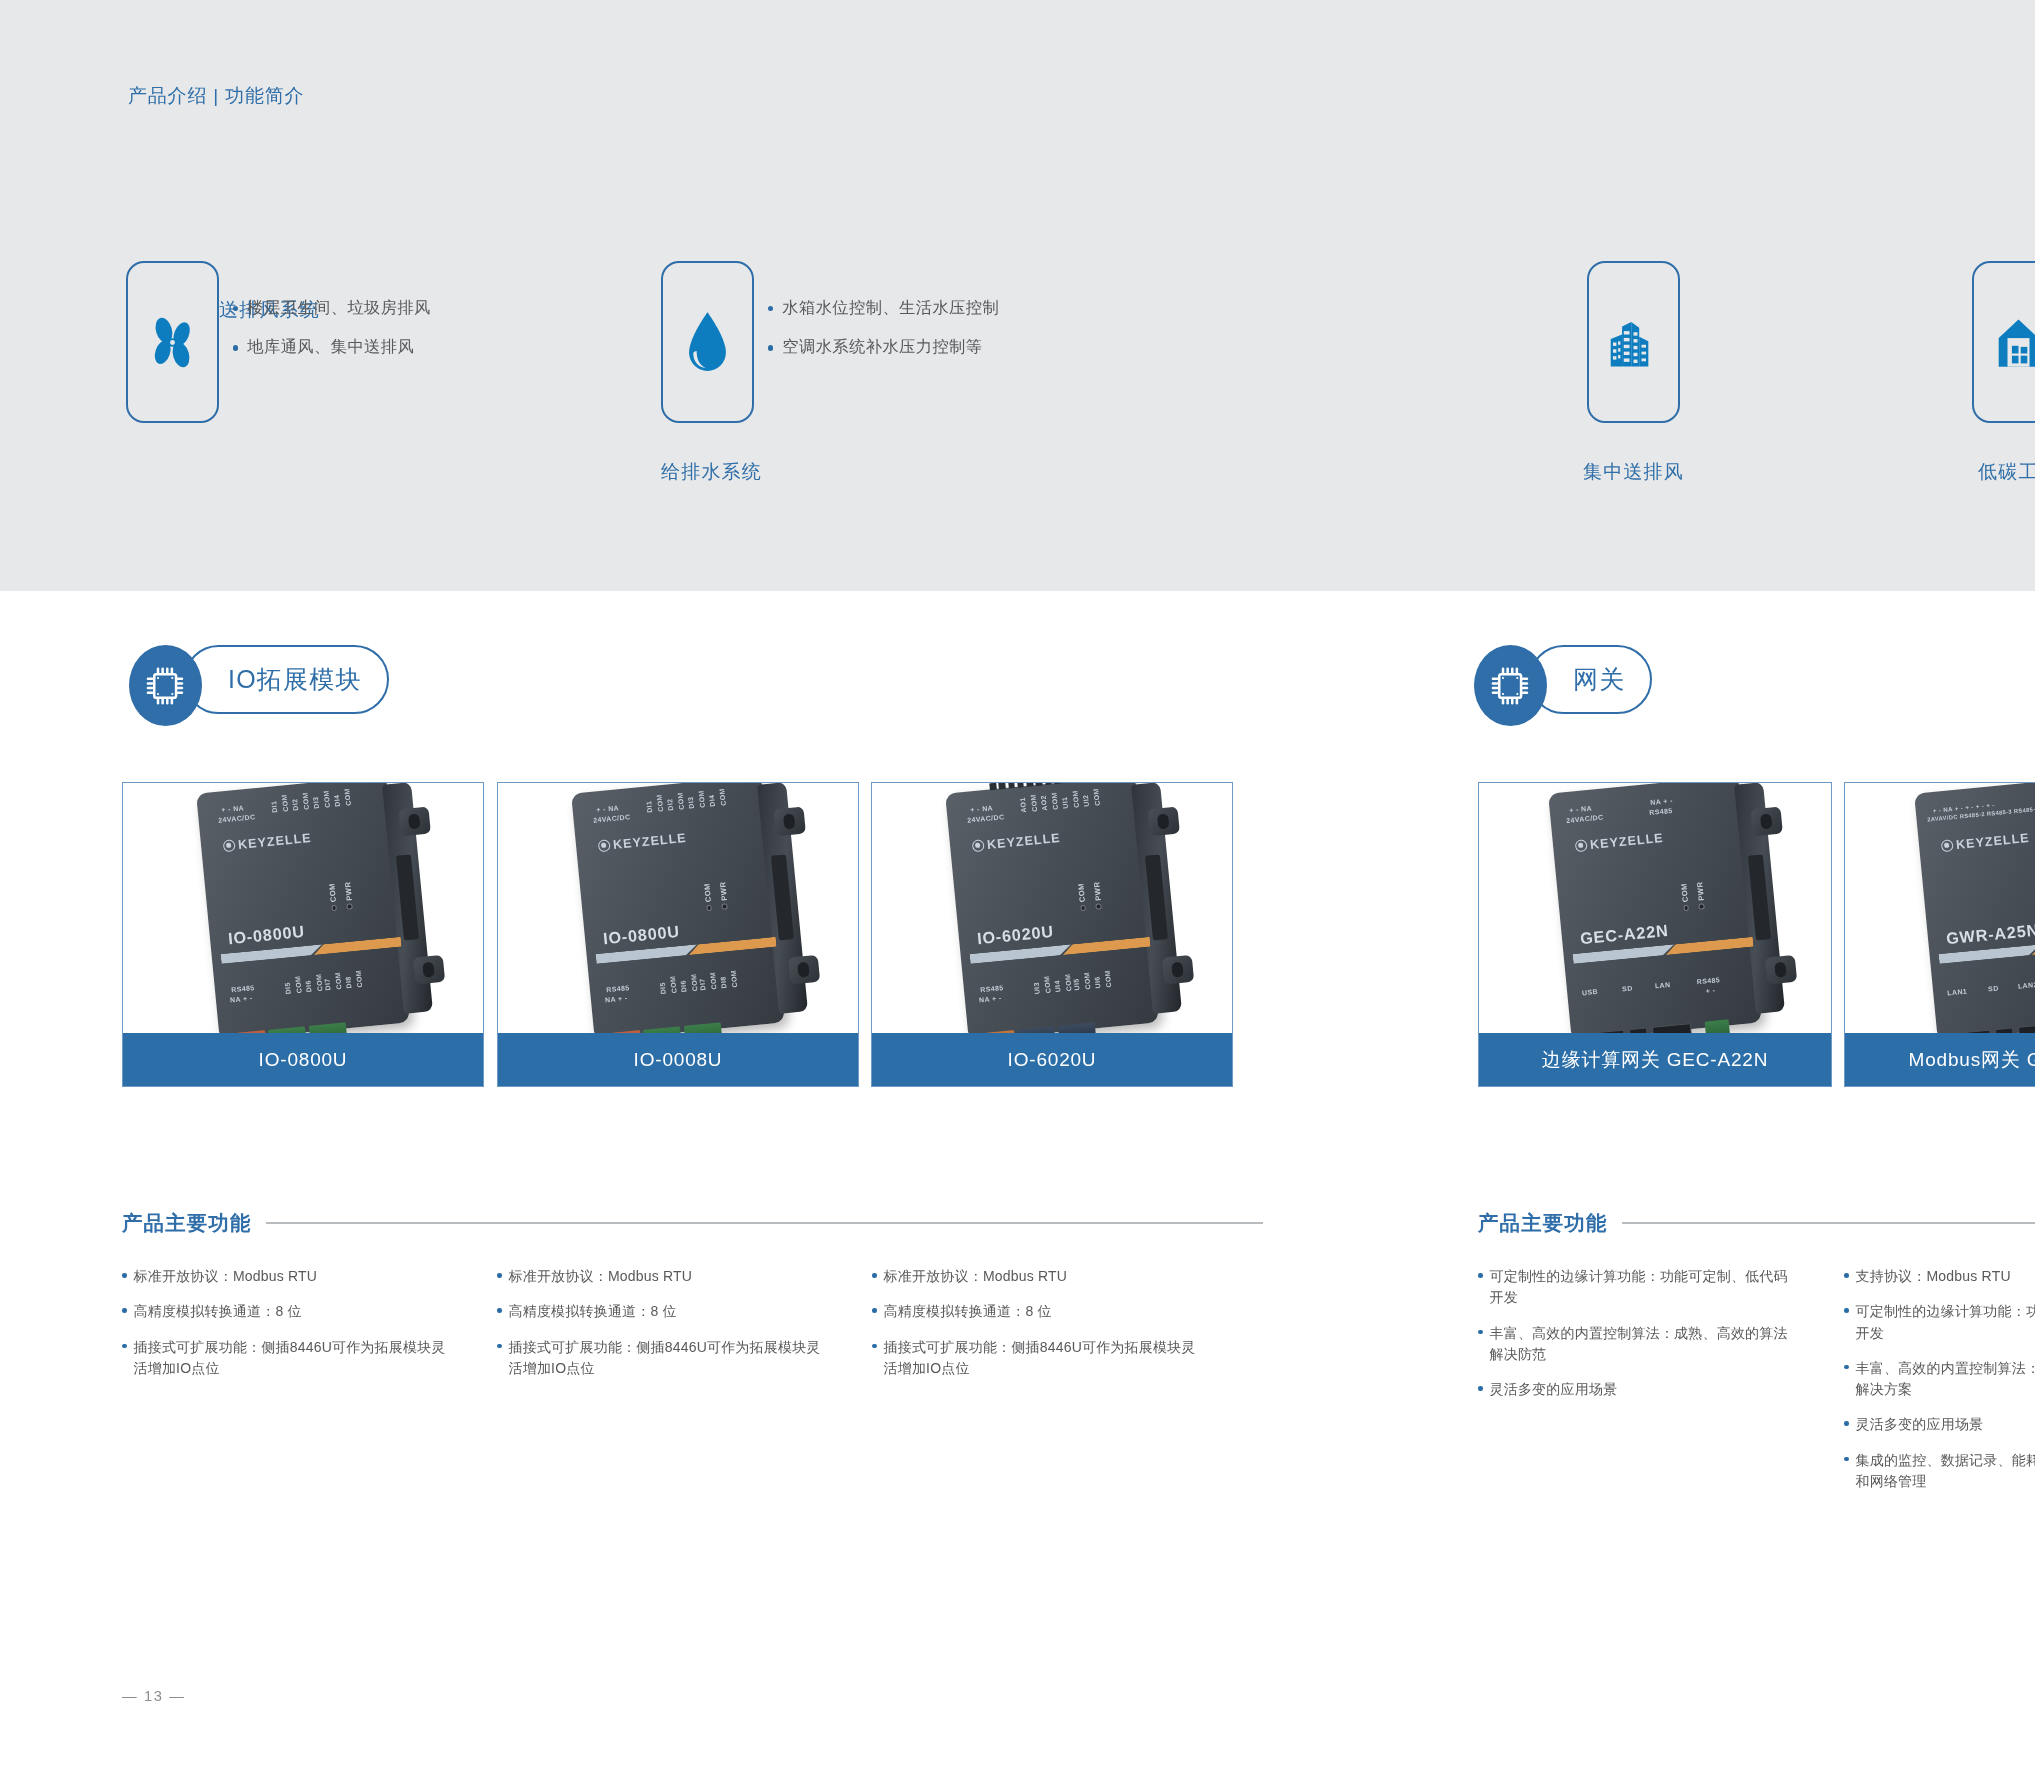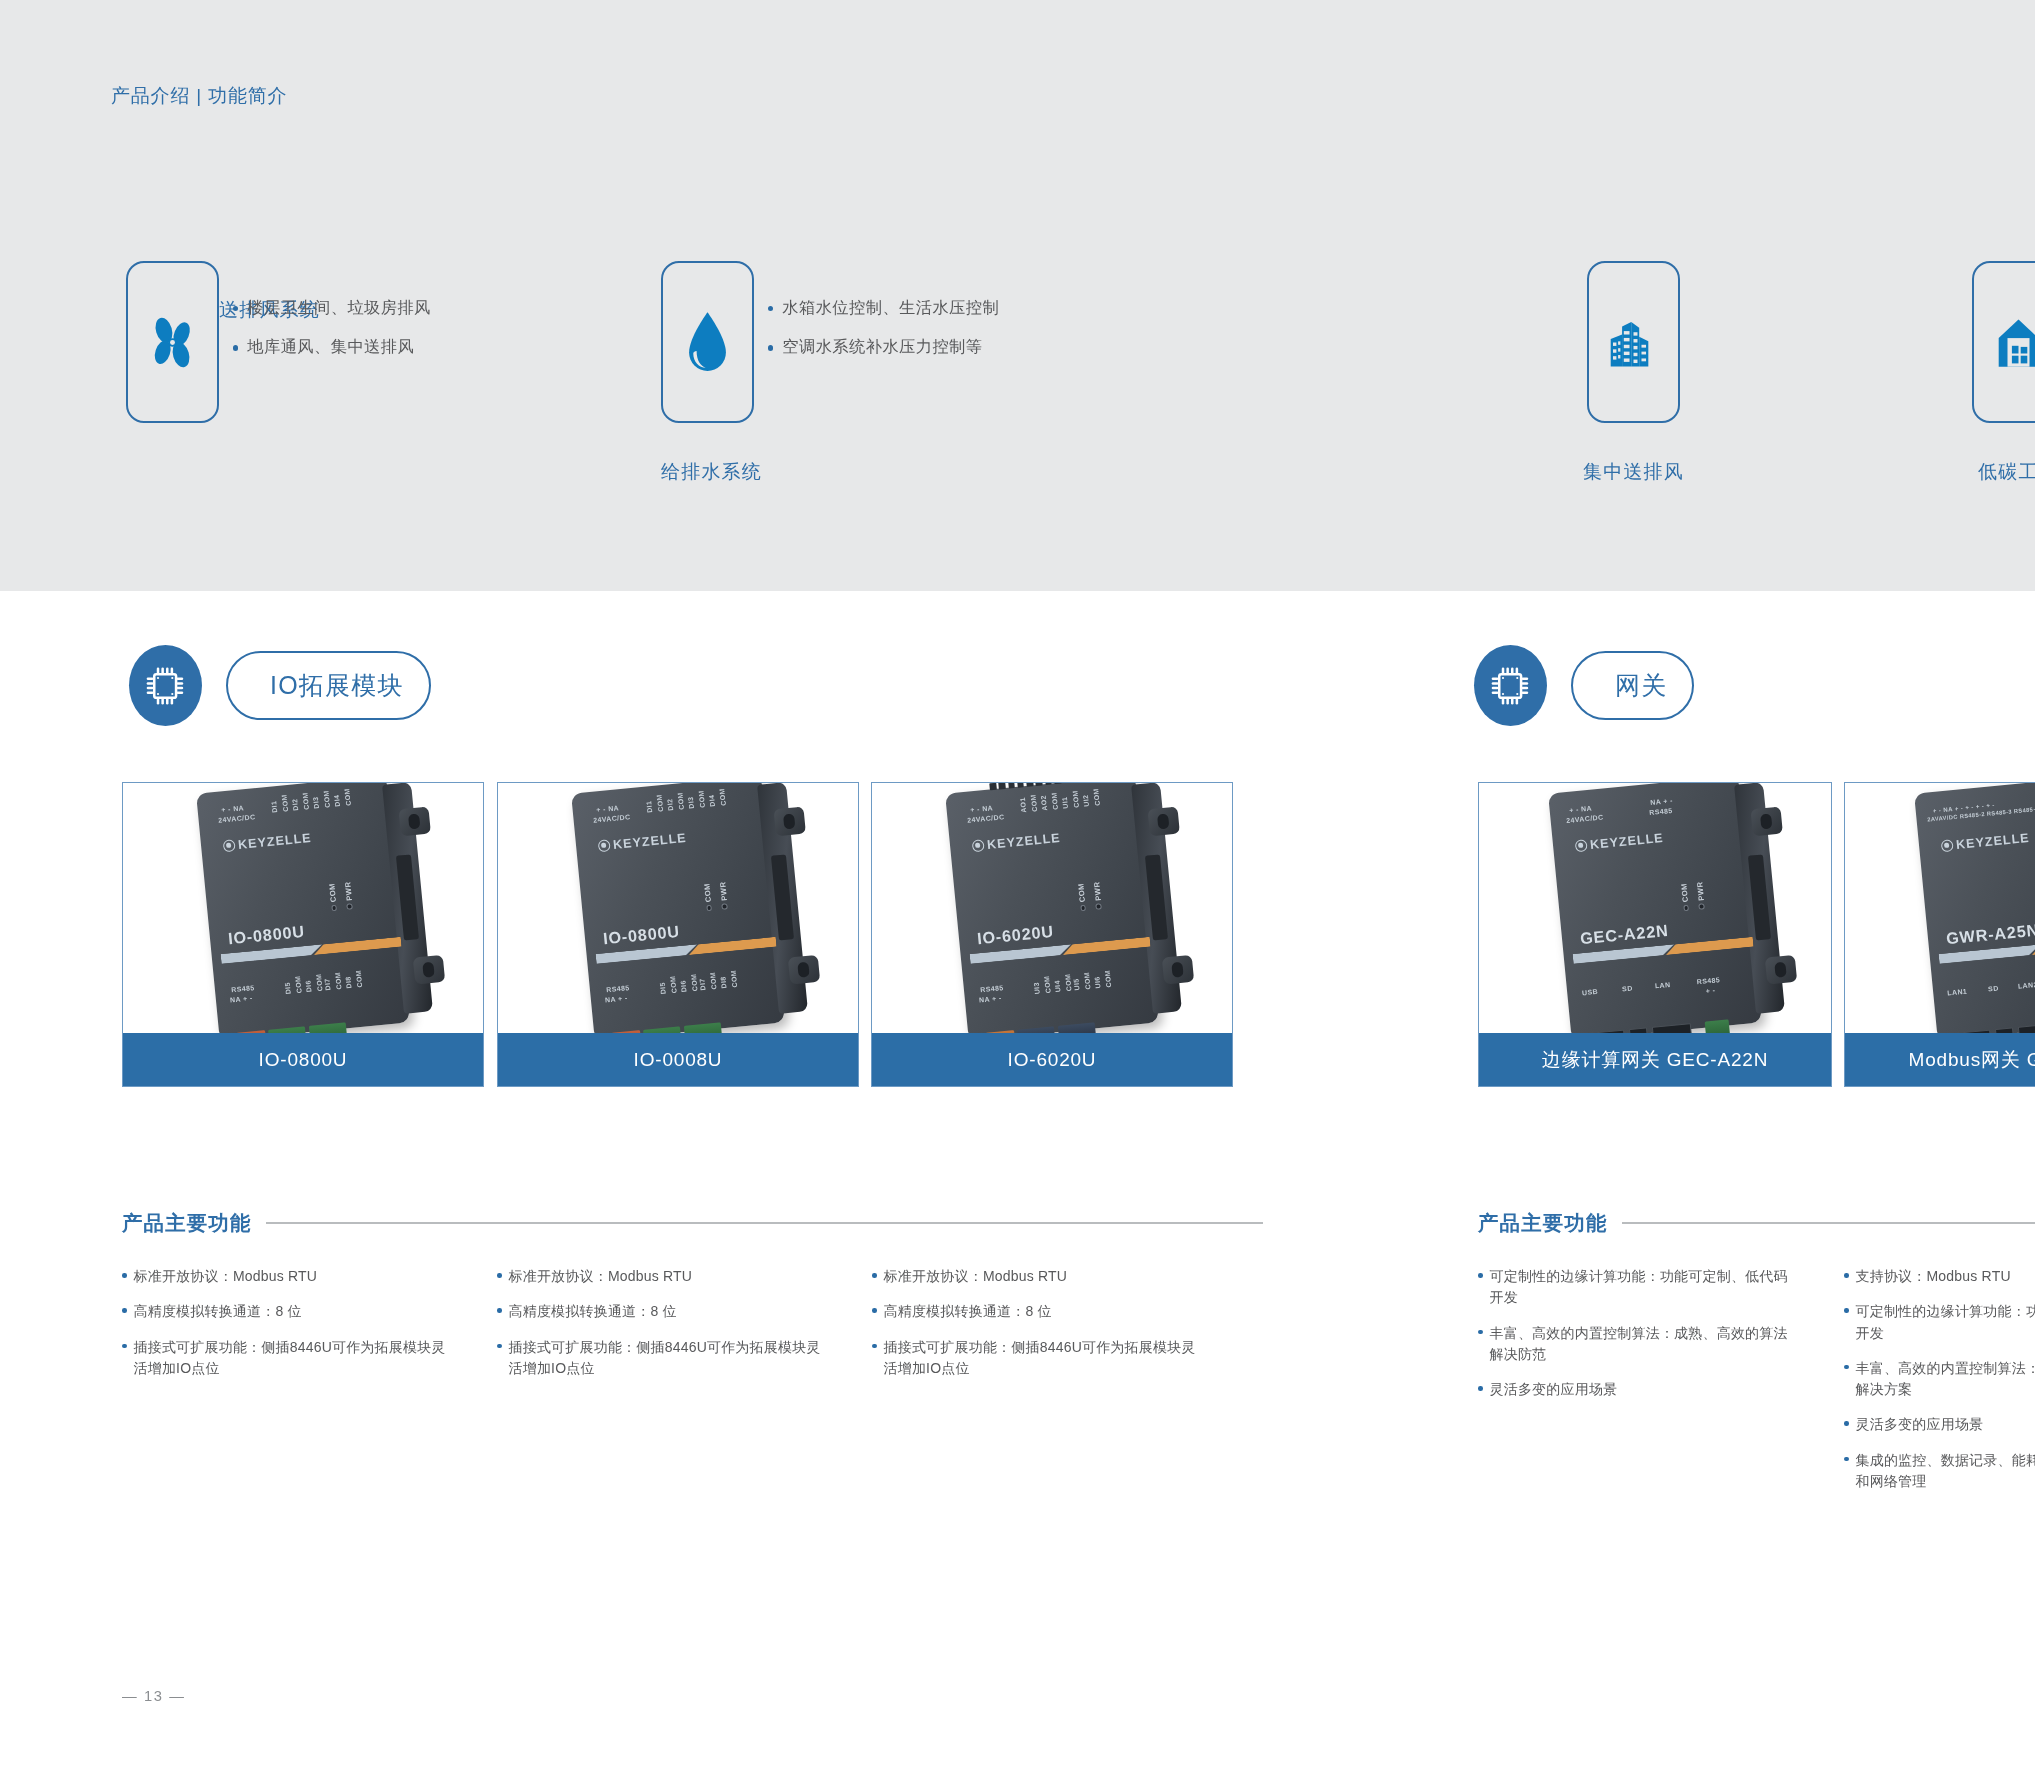--- a/index.html
+++ b/index.html
@@ -8,21 +8,21 @@
     font-family:"Liberation Sans","DejaVu Sans",sans-serif;
     overflow:hidden;position:relative;
   }
   .page{position:absolute;inset:0;}
 
   
   .gray-band{position:absolute;left:0;top:0;width:2622px;height:591px;background:#e7e8e9;}
 
   
   .hdr{position:absolute;top:83px;font-size:19px;color:#2f6ea8;letter-spacing:0.8px;white-space:nowrap;}
-  .hdr-left{left:111px;}
+  .hdr-left{left:128px;}
 
   
   .scn{position:absolute;}
   .icon-box{
     width:89px;height:158px;border:2px solid #2f6ea8;border-radius:18px;
     display:flex;align-items:center;justify-content:center;background:transparent;
   }
   .icon-box svg{display:block;}
   .scn-label{
     margin-top:36px;font-size:19px;color:#2f6ea8;letter-spacing:1.2px;white-space:nowrap;
@@ -33,21 +33,21 @@
   }
   .bullets .dot{
     width:5.3px;height:5.3px;border-radius:50%;background:#2a6ca6;
     margin-top:8.1px;margin-right:9px;flex:0 0 auto;
   }
   .bullets .txt{font-size:16.3px;color:#58595b;letter-spacing:0.4px;line-height:1.15;}
 
   .scn-center{display:flex;flex-direction:column;align-items:center;}
 
   
-  .badge{position:absolute;display:flex;align-items:center;gap:42px;}
+  .badge{position:absolute;display:flex;align-items:flex-start;}
   .badge .chip{
     width:73px;height:81px;border-radius:50%;background:#2f6ea8;
     display:flex;align-items:center;justify-content:center;position:relative;z-index:2;
   }
   .badge .pill{
     height:69px;margin-left:-18px;border:2.4px solid #2f6ea8;border-radius:35px;
     display:flex;align-items:center;padding:0 25px 0 42px;background:transparent;
     box-sizing:border-box;
   }
   .badge .pill span{font-size:25px;color:#2f6ea8;letter-spacing:1.2px;white-space:nowrap;line-height:1;}

